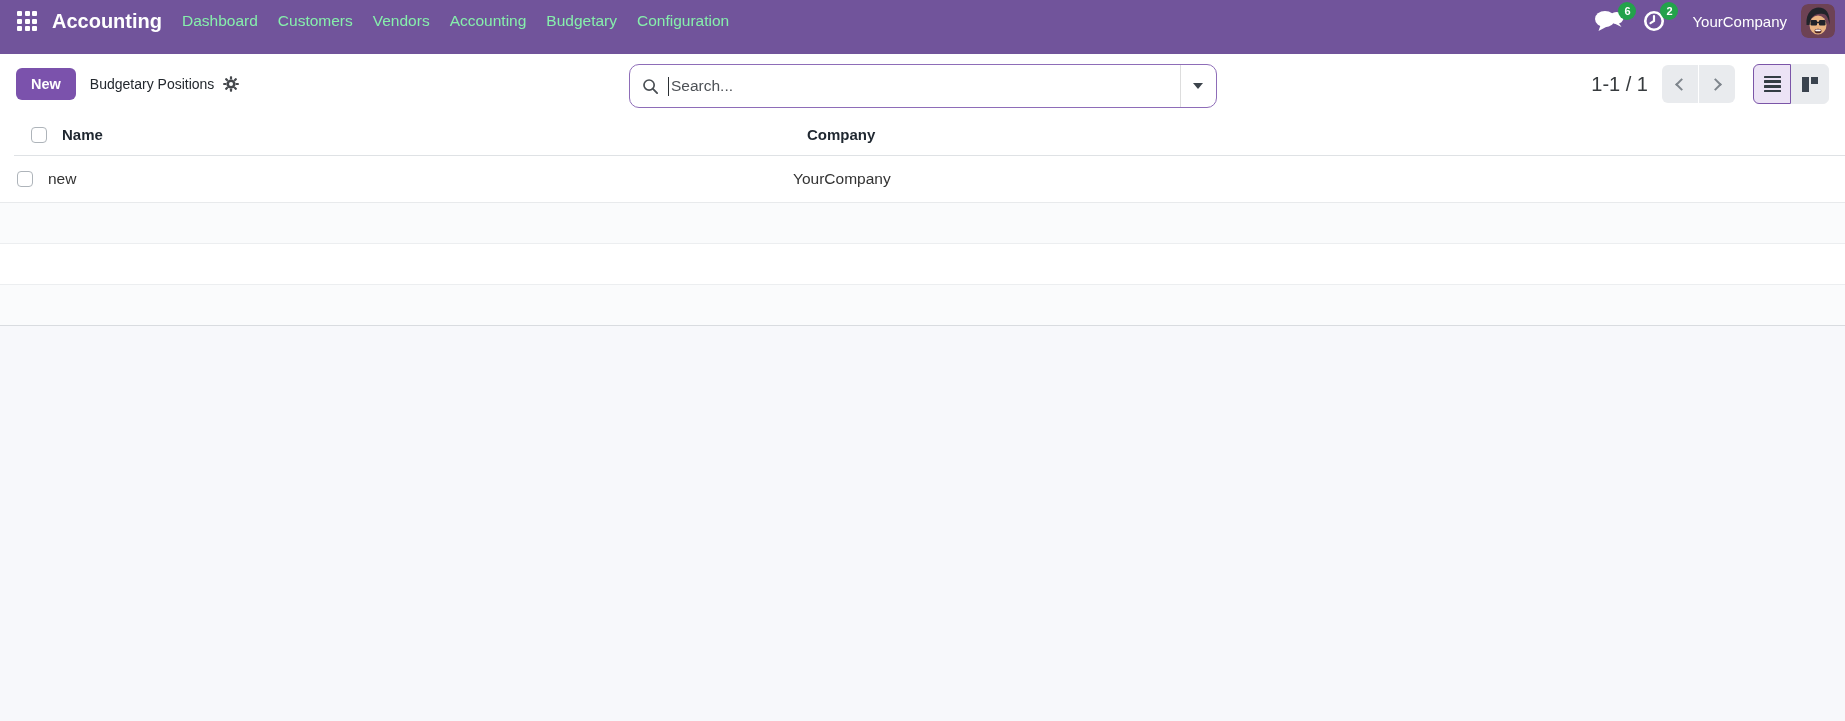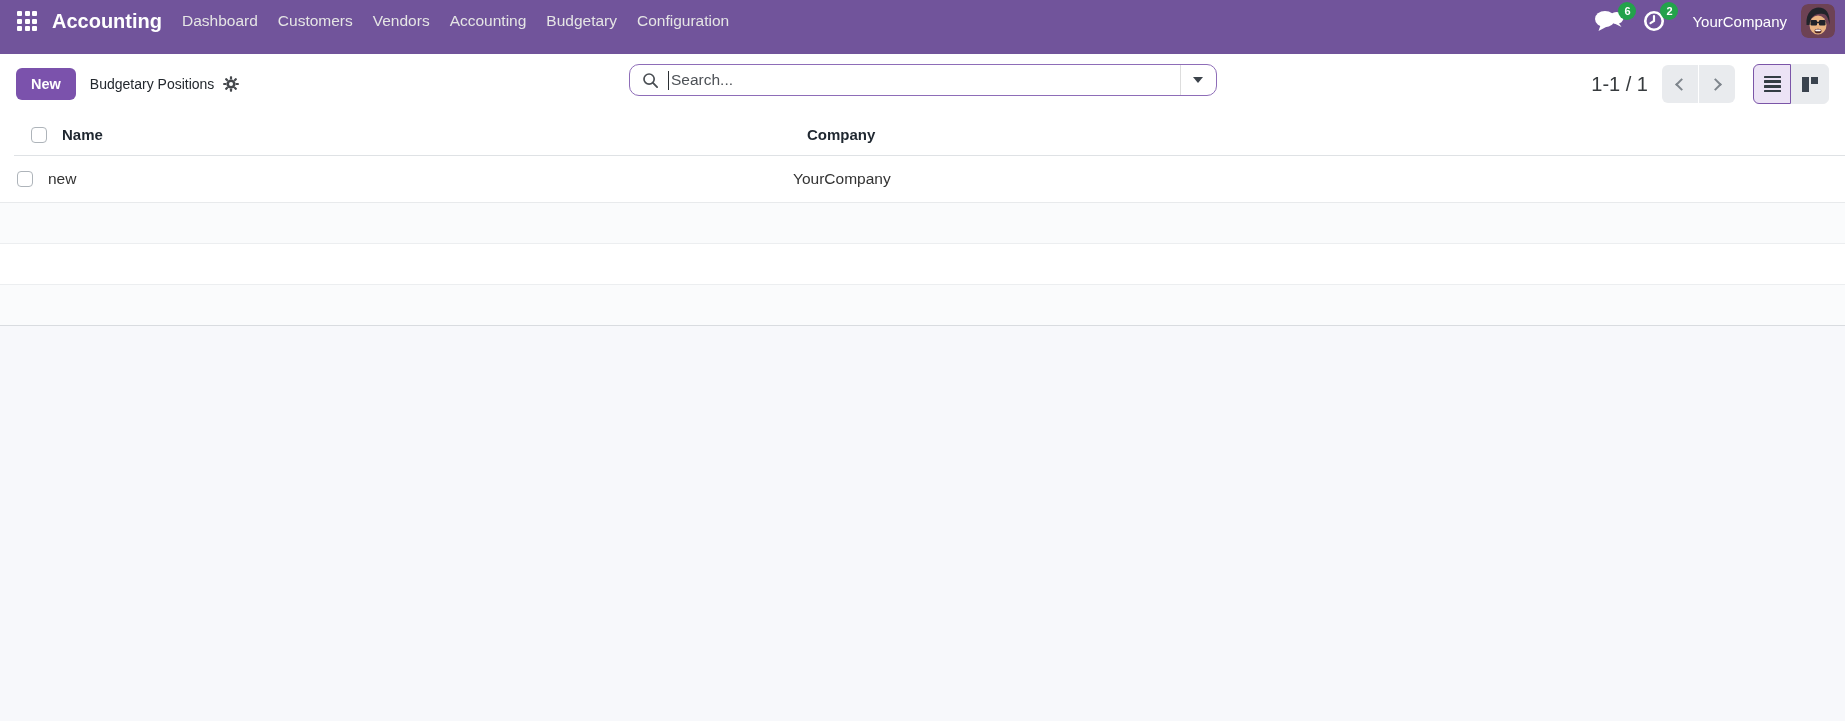--- a/index.html
+++ b/index.html
@@ -9,42 +9,42 @@
   
   .navbar { height:54px; background:#71549B; display:flex; align-items:center;
             padding:0 10px 12px 8px; color:#fff; }
   .apps-btn { width:38px; height:38px; display:flex; align-items:center; justify-content:center;
               cursor:pointer; }
   .grid-icon { display:grid; grid-template-columns:repeat(3,5px); grid-template-rows:repeat(3,5px);
                gap:2.5px; }
   .grid-icon i { background:#fff; border-radius:1px; }
   .brand { font-size:20px; font-weight:bold; margin:0 10px 0 6px; white-space:nowrap; }
   .menu { display:flex; align-items:center; height:100%; }
-  .menu-item { padding:0 10px; font-size:15.5px; color:#e5e5e5; height:100%;
+  .menu-item { padding:0 10px; font-size:15.5px; color:#86efac; height:100%;
                display:flex; align-items:center; cursor:pointer; white-space:nowrap; }
 
   .systray { margin-left:auto; display:flex; align-items:center; }
   .tray-btn { position:relative; margin-right:18px; cursor:pointer; display:flex; align-items:center; }
   .badge { position:absolute; top:-7px; right:-12px; min-width:18px; height:18px; padding:0 4px;
            background:#23A24B; color:#fff; font-size:11px; font-weight:bold; border-radius:9px;
            display:flex; align-items:center; justify-content:center; }
   .company-name { font-size:15px; margin:0 14px 0 8px; white-space:nowrap; cursor:pointer; }
   .avatar { width:34px; height:34px; border-radius:7px; overflow:hidden; cursor:pointer; flex:none; }
 
   
   .control-panel { height:60px; background:#fff; display:flex; align-items:center;
                    padding:0 16px; position:relative; }
   .btn-new { background:#7B52AC; color:#fff; border:none; border-radius:6px;
              font-size:14.5px; font-weight:bold; padding:8px 15px; cursor:pointer;
              font-family:"Liberation Sans", sans-serif; }
   .page-title { font-size:14px; color:#23282e; margin-left:14px; white-space:nowrap; }
   .gear-btn { margin-left:9px; cursor:pointer; display:flex; align-items:center; }
 
   .search-wrap { position:absolute; left:50%; transform:translateX(-50%); top:10px;
-                 width:588px; height:32px; border:1px solid #8E6DB8; border-radius:10px;
+                 width:588px; height:44px; border:1px solid #8E6DB8; border-radius:10px;
                  background:#fff; display:flex; align-items:center; overflow:hidden; }
   .search-icon { margin-left:12px; display:flex; flex:none; }
   .text-caret { width:1.5px; height:19px; background:#2b2f33; margin-left:9px; flex:none; }
   .search-input { flex:1; border:none; outline:none; font-size:15.5px; color:#333;
                   padding:0 6px 0 2px; font-family:"Liberation Sans", sans-serif; background:transparent; }
   .search-input::placeholder { color:#4d5156; opacity:1; }
   .dd-toggle { width:36px; align-self:stretch; border-left:1px solid #ddd;
                display:flex; align-items:center; justify-content:center; cursor:pointer; flex:none; }
   .caret-down { width:0; height:0; border-left:5px solid transparent; border-right:5px solid transparent;
                 border-top:6px solid #3c434b; }

